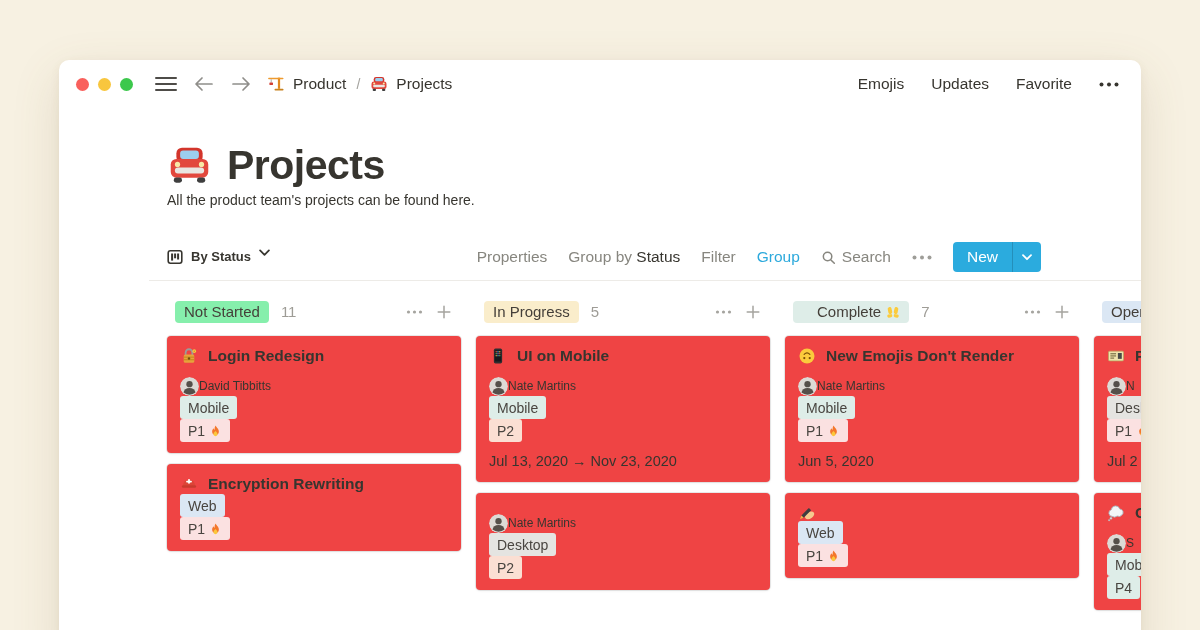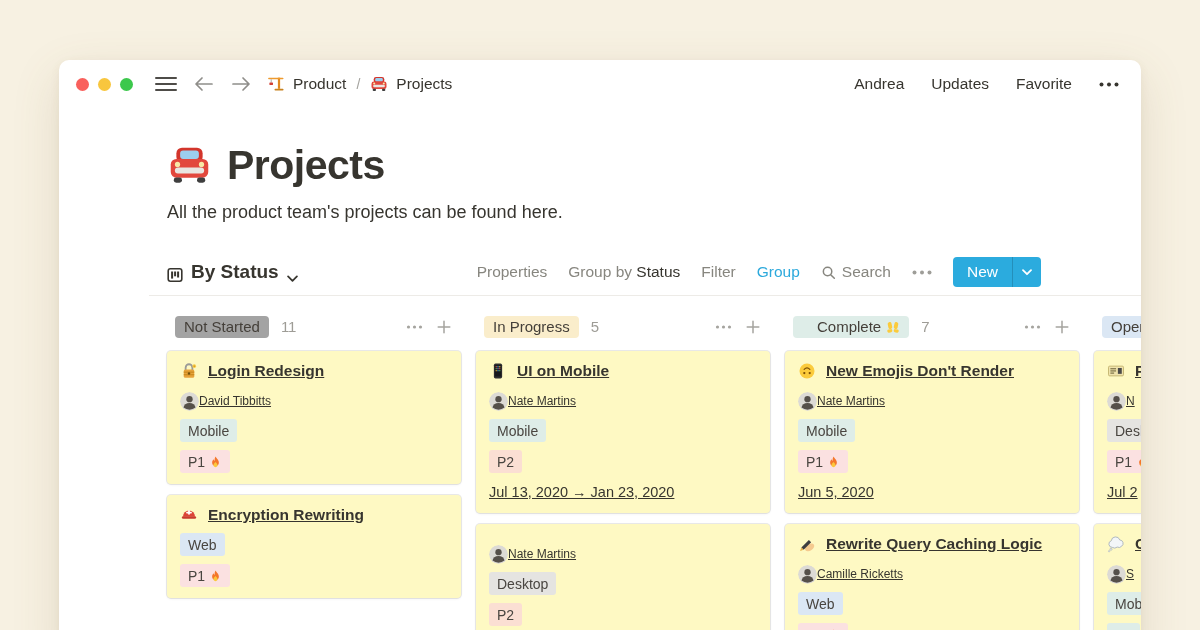--- a/index.html
+++ b/index.html
@@ -36,25 +36,25 @@
   .bc-sep { color:#A3A29D; margin:0 10px; font-size:14px; }
   .tb-right { margin-left:auto; display:flex; align-items:center; gap:27px; font-size:15.5px; }
   .tb-action { color:#37352F; }
   .dots-icon { width:20px; height:5px; color:#37352F; }
 
   
   .page-header { margin:34px 0 0 108px; }
   .title-row { display:flex; align-items:center; gap:15px; }
   .title-icon { width:45px; height:45px; }
   .page-title { font-size:41px; font-weight:700; letter-spacing:-.5px; color:#37352F; }
-  .description { margin-top:13px; font-size:18px; color:#37352F; }
+  .description { margin-top:3px; font-size:14px; color:#37352F; }
 
   
   .toolbar { margin:33px 100px 0 108px; display:flex; align-items:center; height:32px; }
-  .view-switch { display:flex; align-items:flex-end; gap:8px; font-size:19px; font-weight:700; }
+  .view-switch { display:flex; align-items:flex-start; gap:8px; font-size:13px; font-weight:700; }
   .board-view-icon { width:16px; height:16px; }
   .chev { width:11px; height:8px; color:#37352F; }
   .tool-items { margin-left:auto; display:flex; align-items:center; gap:21px; font-size:15.5px; color:#87867F; }
   .tool-dark { color:#37352F; }
   .tool-blue { color:#2CA9DC; }
   .search-item { display:flex; align-items:center; gap:6px; }
   .search-icon { width:15px; height:15px; color:#87867F; }
   .tool-dots { width:20px; height:5px; color:#9E9D98; }
   .new-btn { display:flex; align-items:stretch; height:30px; border-radius:4px; overflow:hidden; background:#2BABDE; color:#fff; }
   .new-btn .lbl { display:flex; align-items:center; padding:0 14px; font-size:15.5px; font-weight:500; }
@@ -66,28 +66,28 @@
   .board { margin:19px 0 0 108px; display:flex; gap:15px; align-items:flex-start; }
   .column { flex:0 0 294px; width:294px; }
   .col-head { display:flex; align-items:center; height:23px; padding:0 6px 0 8px; margin-bottom:13px; }
   .badge { display:inline-flex; align-items:center; gap:5px; font-size:15px; color:#443F39; padding:2.5px 9px; border-radius:4px; white-space:nowrap; }
   .badge .icon { width:14px; height:14px; }
   .count { margin-left:12px; font-size:15px; color:#9E9C96; }
   .head-icons { margin-left:auto; display:flex; align-items:center; gap:13px; color:#A5A49F; margin-right:4px; }
   .hdots { width:19px; height:4px; }
   .hplus { width:14px; height:14px; }
 
-  .card { background:#fef9c3; border-radius:4px; padding:10px 13px 11px;
+  .card { background:#ef4444; border-radius:4px; padding:10px 13px 11px;
     box-shadow:0 0 0 1px rgba(15,15,15,.085), 0 1px 3px rgba(15,15,15,.06);
-    margin-bottom:11px;text-decoration:underline; }
+    margin-bottom:11px; }
   .card-title { display:flex; align-items:center; gap:10px; font-size:15.5px; font-weight:700; color:#37352F; line-height:20px; }
   .card-icon { width:18px; height:18px; }
   .person { display:flex; align-items:center; margin-top:11px; font-size:12px; line-height:19px; color:#37352F; }
   .avatar { width:19px; height:19px; border-radius:50%; overflow:hidden; }
-  .tag-row { margin-top:8px; line-height:20px; }
+  .tag-row { line-height:20px; }
   .tag { display:inline-flex; align-items:center; gap:4px; font-size:14px; padding:1.5px 8px; border-radius:3px; color:#494540; }
   .flame { width:13px; height:14px; }
   .date { margin-top:10px; font-size:14.5px; line-height:19px; color:#37352F; }
 </style>
 </head>
 <body>
 
 <div class="window">
 
   <div class="titlebar">
@@ -134,21 +134,21 @@
               <circle cx="5.6" cy="11.4" r="1.4" fill="#F8E9A6"></circle>
               <circle cx="18.4" cy="11.4" r="1.4" fill="#F8E9A6"></circle>
               <rect x="3.6" y="18.4" width="4.4" height="2.8" rx="1.3" fill="#3F3F3F"></rect>
               <rect x="16" y="18.4" width="4.4" height="2.8" rx="1.3" fill="#3F3F3F"></rect>
             </svg>
           </span>
           <span>Projects</span>
         </span>
       </span>
     <span class="tb-right" id="tb-actions">
-        <span class="tb-action">Andrea</span>
+        <span class="tb-action">Emojis</span>
         <span class="tb-action">Updates</span>
         <span class="tb-action">Favorite</span>
         <span class="icon dots-icon">
           <svg viewBox="0 0 20 5" fill="currentColor">
             <circle cx="2.5" cy="2.5" r="2"></circle>
             <circle cx="10" cy="2.5" r="2"></circle>
             <circle cx="17.5" cy="2.5" r="2"></circle>
           </svg>
         </span>
       </span>
@@ -221,21 +221,21 @@
           </span>
         </span>
       </span>
     </span>
   </div>
   <div class="divider"></div>
 
   <div class="board" id="board">
       <div class="column">
         <div class="col-head">
-          <span class="badge" style="background: #a3a3a3;">
+          <span class="badge" style="background: #86efac;">
             <span>Not Started</span>
           </span>
           <span class="count">11</span>
           <span class="head-icons">
             <span class="icon hdots">
               <svg viewBox="0 0 20 5" fill="currentColor">
                 <circle cx="2.5" cy="2.5" r="2"></circle>
                 <circle cx="10" cy="2.5" r="2"></circle>
                 <circle cx="17.5" cy="2.5" r="2"></circle>
               </svg>
@@ -360,21 +360,21 @@
               </svg>
             </span>
             <span>Nate Martins</span>
           </div>
           <div class="tag-row"><span class="tag" style="background: rgb(222, 237, 232);">
               <span>Mobile</span>
             </span></div>
           <div class="tag-row"><span class="tag" style="background: rgb(251, 223, 211);">
               <span>P2</span>
             </span></div>
-          <div class="date">Jul 13, 2020 → Jan 23, 2020</div>
+          <div class="date">Jul 13, 2020 → Nov 23, 2020</div>
         </div>
         <div class="card">
           <div class="person">
             <span class="icon avatar">
               <svg viewBox="0 0 24 24">
                 <circle cx="12" cy="12" r="12" fill="#DCDAD5"></circle>
                 <circle cx="12" cy="9" r="4" fill="#55504A"></circle>
                 <path d="M12 14c-4.4 0-7 2.6-7.6 5.6a12 12 0 0015.2 0C19 16.6 16.4 14 12 14z" fill="#55504A"></path>
               </svg>
             </span>
@@ -455,31 +455,20 @@
         </div>
         <div class="card">
           <div class="card-title">
             <span class="icon card-icon">
               <svg viewBox="0 0 24 24">
                 <ellipse cx="15.5" cy="16.5" rx="6.8" ry="4.4" transform="rotate(-35 15.5 16.5)" fill="#F5CA8F"></ellipse>
                 <path d="M4.5 16.5L14.5 6.5l3 3-10 10z" fill="#3E3E40"></path>
                 <path d="M2.8 21.2l1.7-4.7 3 3z" fill="#E9B44C"></path>
               </svg>
             </span>
-            <span>Rewrite Query Caching Logic</span>
-          </div>
-          <div class="person">
-            <span class="icon avatar">
-              <svg viewBox="0 0 24 24">
-                <circle cx="12" cy="12" r="12" fill="#DCDAD5"></circle>
-                <circle cx="12" cy="9" r="4" fill="#55504A"></circle>
-                <path d="M12 14c-4.4 0-7 2.6-7.6 5.6a12 12 0 0015.2 0C19 16.6 16.4 14 12 14z" fill="#55504A"></path>
-              </svg>
-            </span>
-            <span>Camille Ricketts</span>
           </div>
           <div class="tag-row"><span class="tag" style="background: rgb(219, 231, 244);">
               <span>Web</span>
             </span></div>
           <div class="tag-row"><span class="tag" style="background: rgb(251, 225, 225);">
               <span>P1</span>
               <span class="icon flame">
                 <svg viewBox="0 0 24 24">
                   <path d="M12 1.8c1.5 3.6 6.2 5.7 6.2 11.2a6.2 6.2 0 01-12.4 0c0-2.7 1.3-4.6 2.5-6.2.4 1.6 1.2 2.6 2.4 3.1C10 6.4 10.8 4 12 1.8z" fill="#F4772C"></path>
                   <path d="M12 21.6a3.7 3.7 0 003.7-3.9c0-2.4-1.9-3.4-3.7-5.8-1.8 2.4-3.7 3.4-3.7 5.8A3.7 3.7 0 0012 21.6z" fill="#FBC73B"></path>

